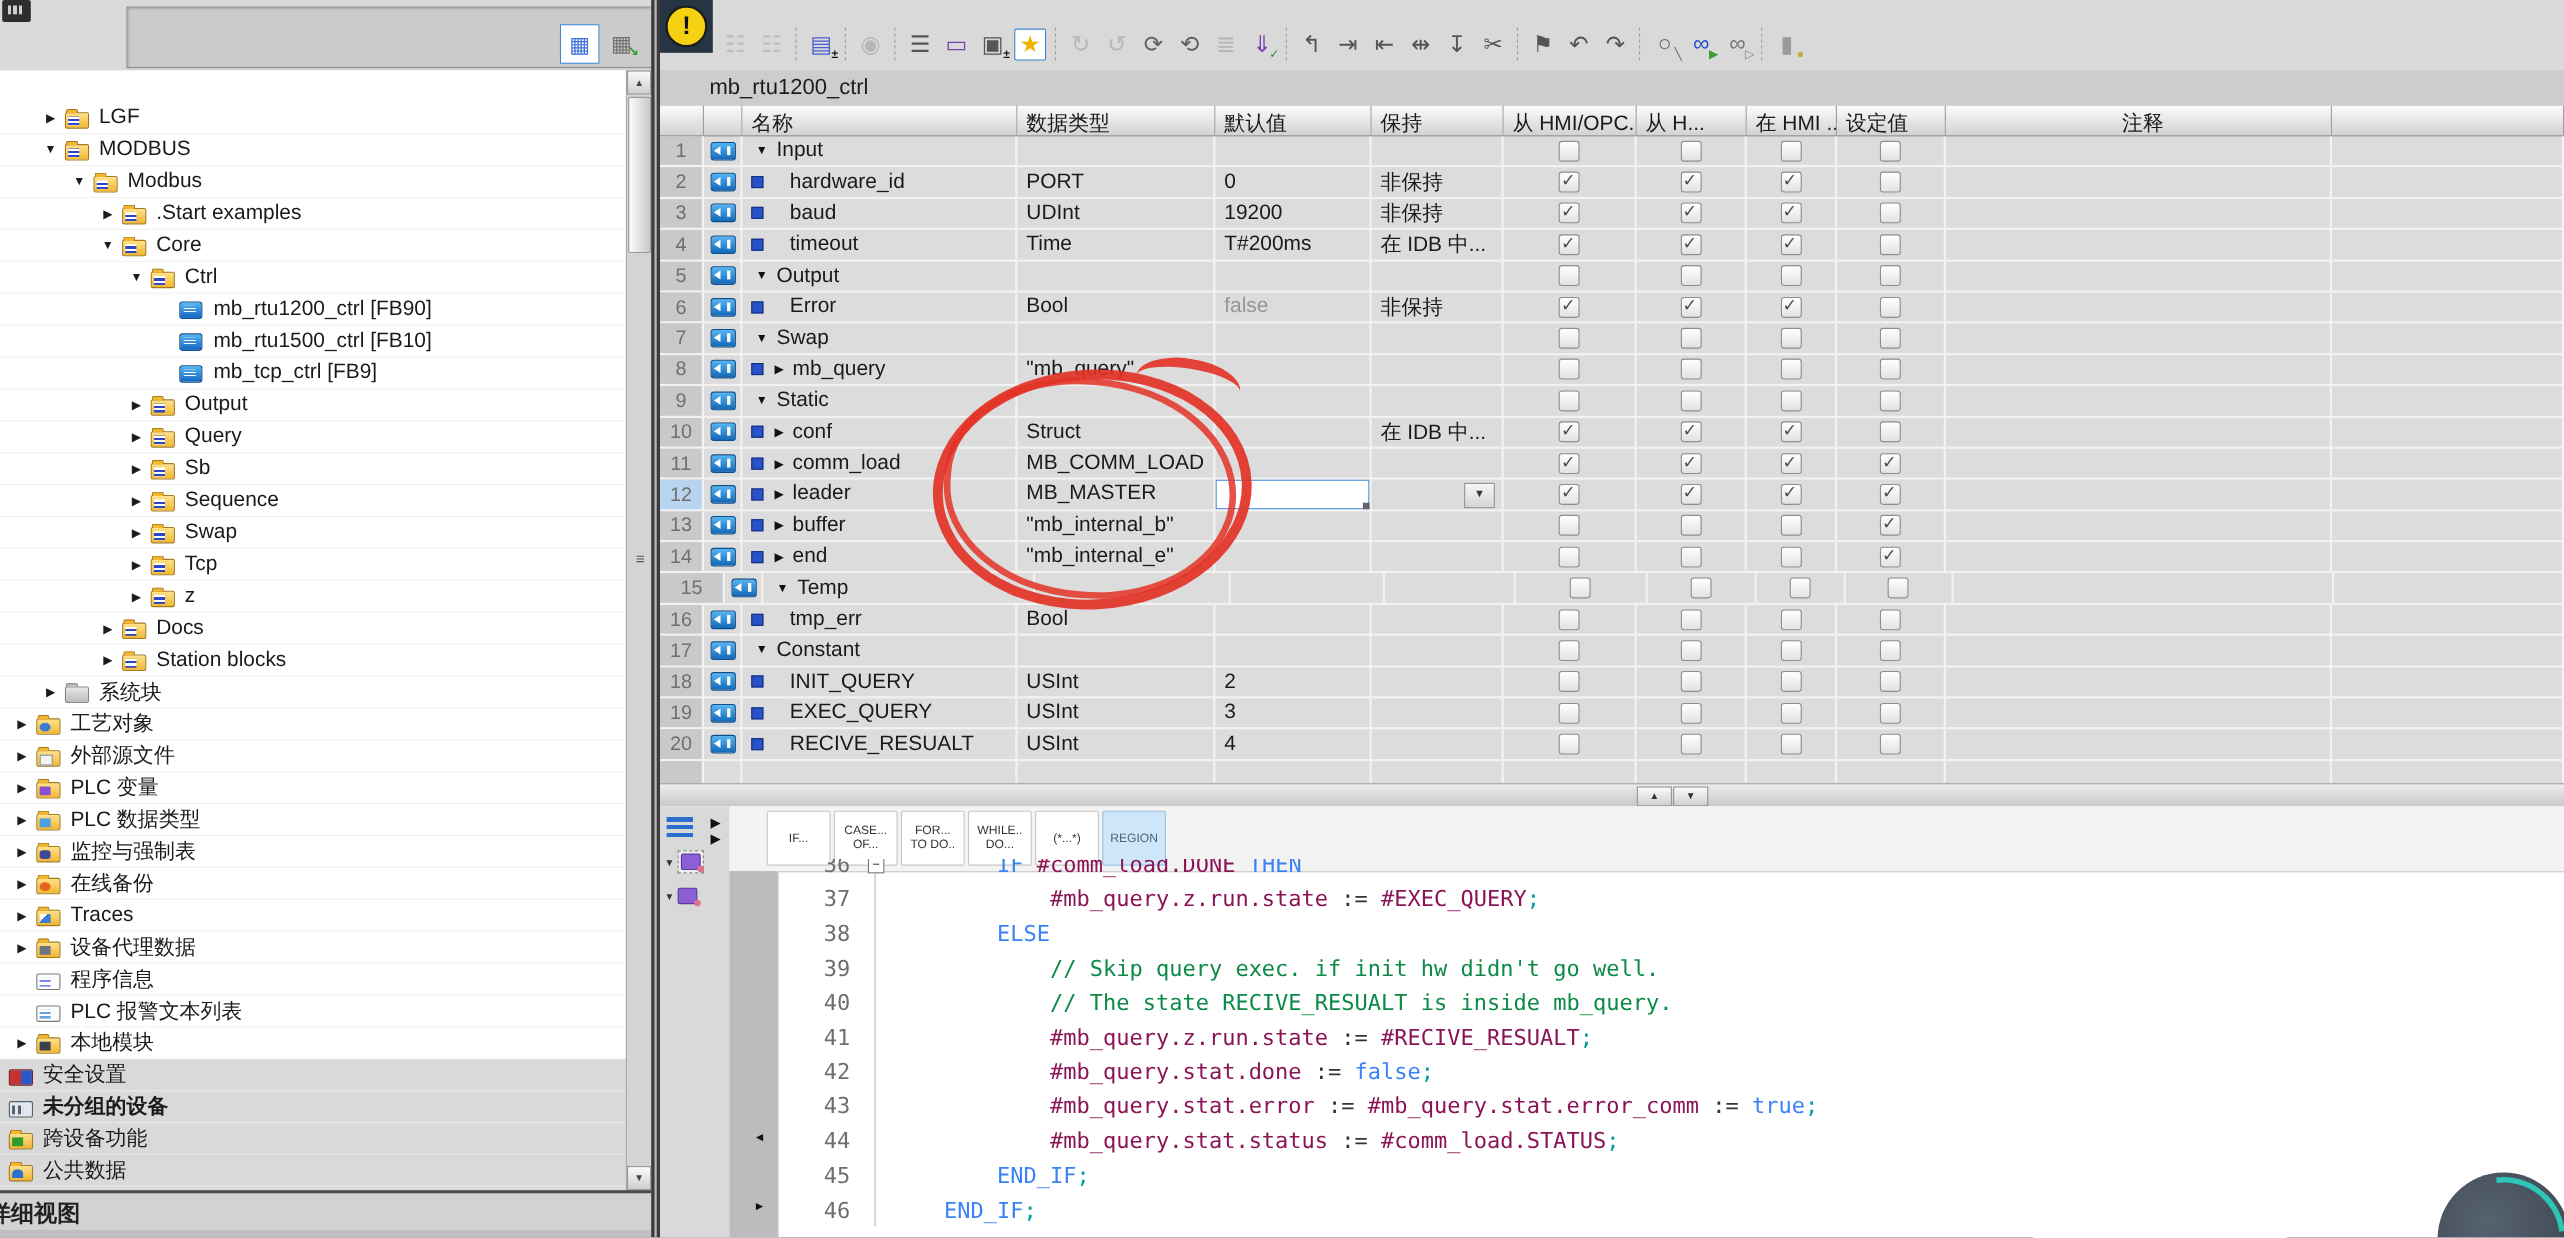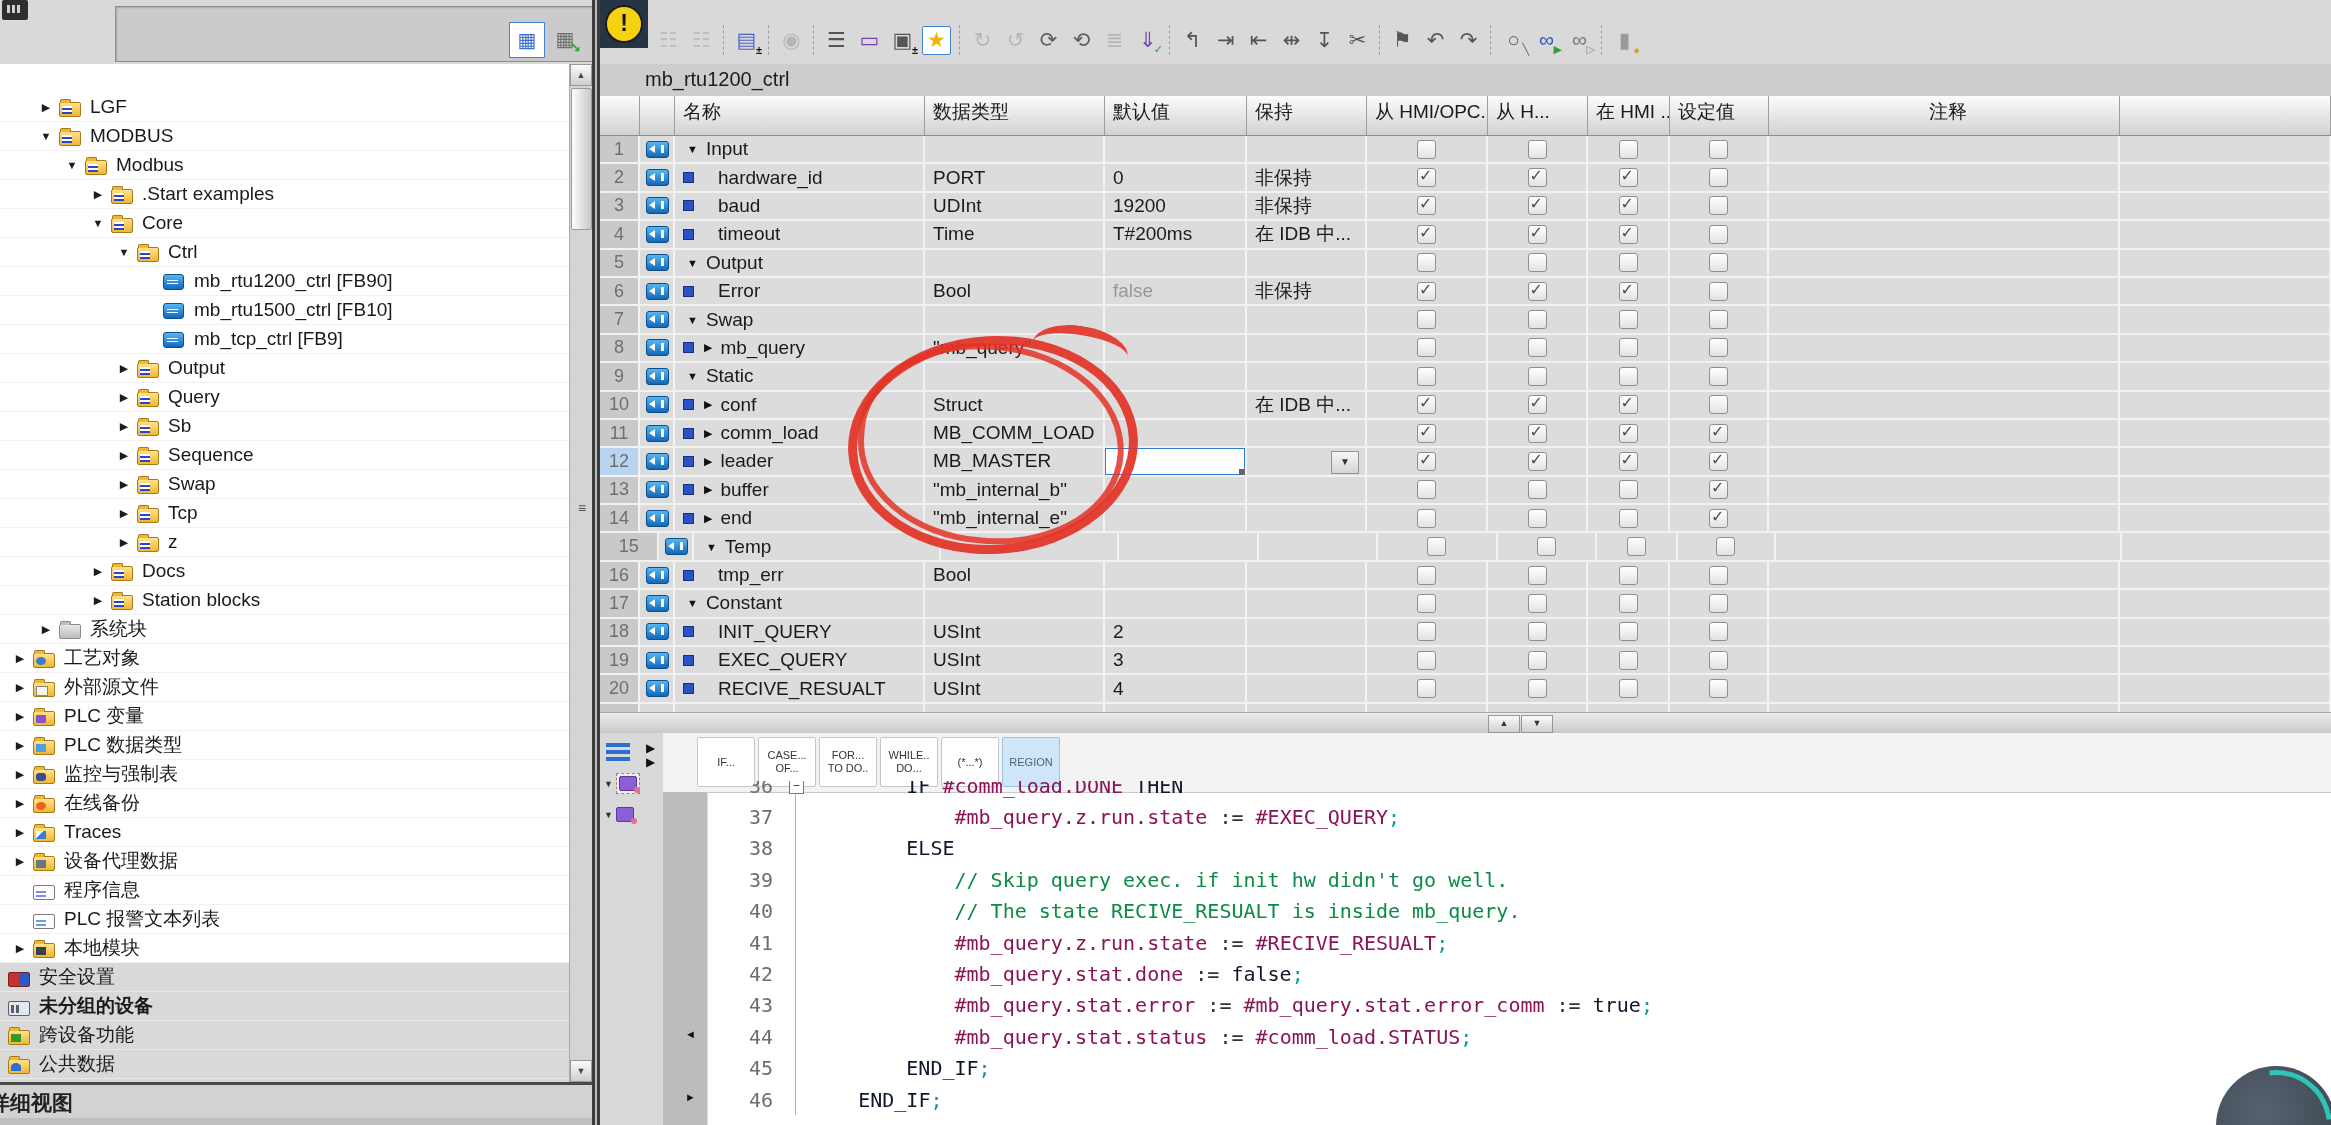--- a/index.html
+++ b/index.html
@@ -78,21 +78,21 @@
   .tbico{position:relative;width:27px;height:27px;margin:0 3px;display:flex;align-items:center;justify-content:center;
      font-size:21px;}
   .tbico.dim{opacity:.55;}
   .tbico.sel{background:#fff;border:1px solid #3f86d0;border-radius:2px;}
   .tbico .ov{position:absolute;right:-2px;bottom:-2px;font-size:11px;font-weight:bold;}
   .tbsep{width:1px;height:30px;border-left:1px dashed #9f9f9f;margin:0 5px;}
   .tabrow{position:absolute;left:0;top:64px;width:1731px;height:32px;background:#cdcdcd;border-bottom:1px solid #b2b2b2;}
   .tabrow .title{position:absolute;left:45px;top:4px;font-size:20px;color:#1c1c1c;}
   
   .vartable{position:absolute;left:0;top:96px;width:1731px;height:616px;background:#d7d7d7;overflow:hidden;}
-  .vhead{display:flex;height:40px;}
+  .vhead{display:flex;height:28px;}
   .vh{box-sizing:border-box;background:linear-gradient(#fcfcfc,#d2d2d2);border-right:1px solid #9e9e9e;
       border-bottom:1px solid #8e8e8e;font-size:19px;padding:3px 0 0 8px;white-space:nowrap;overflow:hidden;}
   .vrow{display:flex;height:28.4px;background:#dcdcdc;}
   .vc{box-sizing:border-box;border-right:2px solid #f2f2f2;border-bottom:2px solid #f2f2f2;position:relative;
       font-size:19px;white-space:nowrap;overflow:hidden;display:flex;align-items:center;}
   .vc.num{background:#c9c9c9;color:#6f6f6f;font-size:18px;justify-content:center;}
   .vc.num.sel{background:#b9d4f0;}
   .tagico{position:relative;width:21px;height:15px;margin-left:6px;background:linear-gradient(#56b6f2,#1268b8);
       border:1px solid #0c4d8c;border-radius:3px;}
   .tagico:before{content:"";position:absolute;left:2px;top:3px;border:4px solid transparent;border-right:6px solid #fff;border-left:none;}
@@ -135,21 +135,21 @@
   .ed-strip .mk{position:absolute;left:22px;font-size:11px;color:#111;}
   .codeclip{position:absolute;left:107px;top:48px;right:0;bottom:0;overflow:hidden;}
   .codelines{margin-top:-11px;font-family:"DejaVu Sans Mono","Liberation Mono",monospace;font-size:20px;}
   .cl{display:flex;height:31.4px;align-items:center;}
   .cl .ln{width:66px;text-align:right;padding-right:10px;color:#6e6e6e;flex:none;}
   .cl .fold{width:27px;flex:none;position:relative;height:100%;}
   .foldline{position:absolute;left:12px;top:0;bottom:0;width:1px;background:#b5b5b5;}
   .foldbox{position:absolute;left:6px;top:9px;width:13px;height:13px;border:1px solid #777;background:#fff;
       font-size:11px;line-height:11px;text-align:center;color:#333;z-index:2;}
   .cl pre{margin:0;font:inherit;}
-  .tk-kw{color:#0f172a;} .tk-vr{color:#8a1456;} .tk-cm{color:#0c8a47;} .tk-sc{color:#00a0a0;} .tk-op{color:#333;} .tk-pl{color:#222;}
+  .tk-kw{color:#3b82f6;} .tk-vr{color:#8a1456;} .tk-cm{color:#0c8a47;} .tk-sc{color:#00a0a0;} .tk-op{color:#333;} .tk-pl{color:#222;}
   
   .redcircle{position:absolute;left:848px;top:336px;width:272px;height:200px;border:9px solid #e33226;
       border-radius:50%;transform:rotate(-3deg);opacity:.92;z-index:30;pointer-events:none;}
   .redcircle2{position:absolute;left:858px;top:344px;width:254px;height:188px;border:6px solid #e33226;
       border-radius:48% 52% 50% 50%;transform:rotate(4deg);opacity:.85;z-index:30;pointer-events:none;}
   .redsquiggle{position:absolute;left:1032px;top:326px;width:96px;height:38px;border-top:9px solid #e33226;
       border-radius:50%;transform:rotate(9deg);opacity:.9;z-index:31;pointer-events:none;}
   .bubble{position:absolute;left:2216px;top:1066px;width:120px;height:120px;border-radius:50%;
       background:radial-gradient(circle at 38% 38%,#56626e,#39434e);z-index:40;}
   .bubble:before{content:"";position:absolute;inset:4px;border-radius:50%;border:5px solid transparent;

